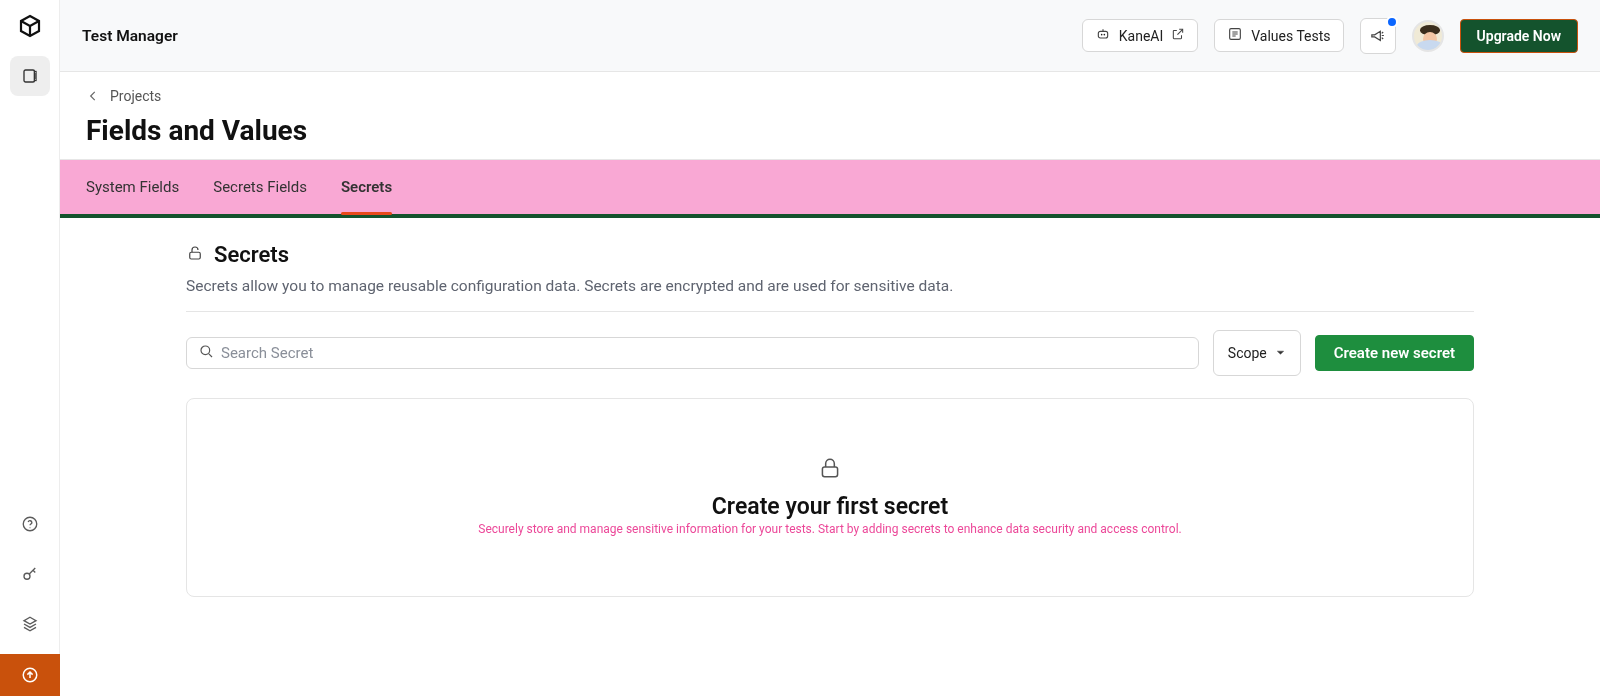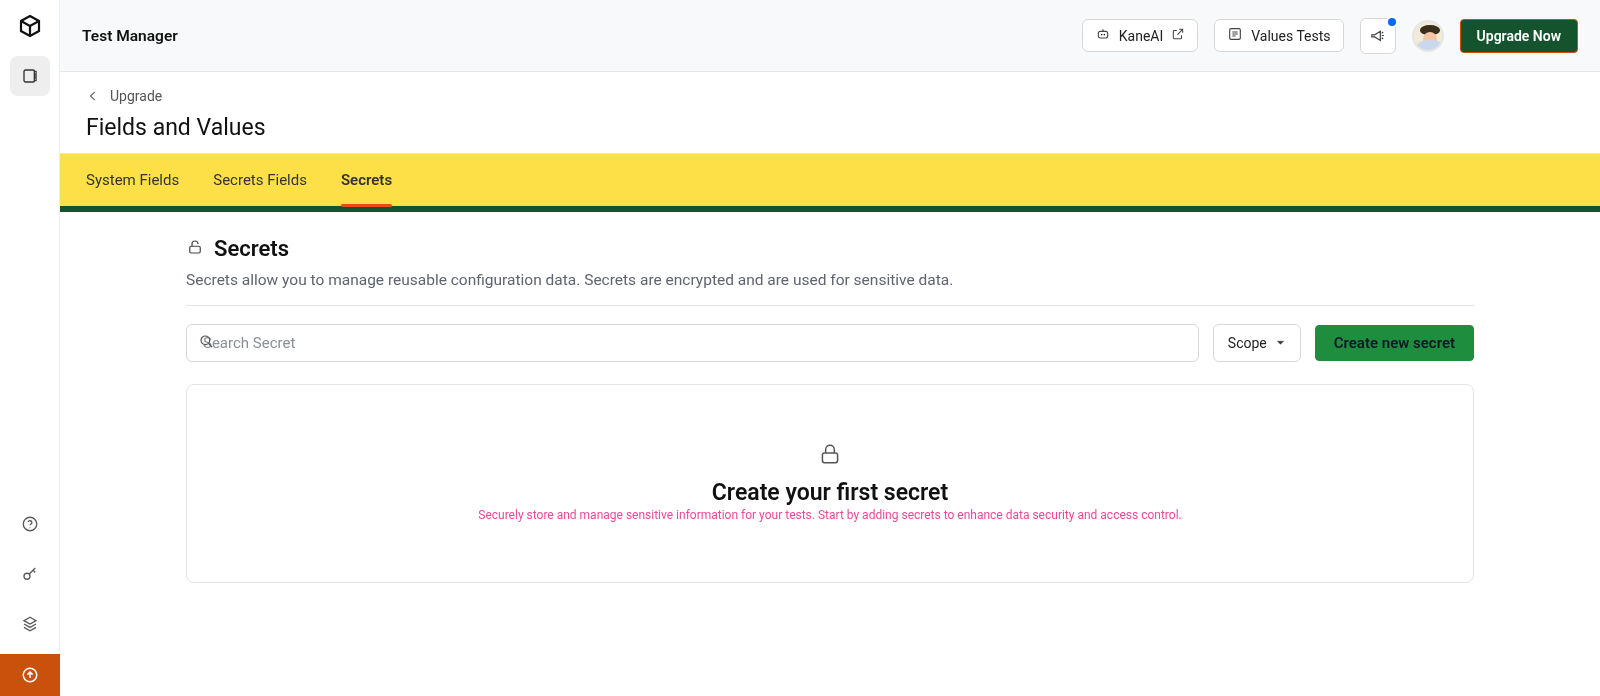--- a/index.html
+++ b/index.html
@@ -61,68 +61,68 @@
       border-radius: 50%; background: #0b66ff; border: 2px solid #fff;
     }
 
     .btn-primary {
       background: #14532d; border: 1px solid #c9510c; color: #fff;
       font-weight: 600; border-radius: 4px; padding: 8px 16px; font-size: 14px;
       cursor: pointer; font-family: inherit;
     }
 
     .btn-success {
-      background: #1e8e3e; border: 1px solid #1e8e3e; color: #0f172a;
+      background: #1e8e3e; border: 1px solid #1e8e3e; color: #ffffff;
       font-weight: 600; border-radius: 4px; padding: 8px 18px; font-size: 15px;
       cursor: pointer; font-family: inherit;
     }
 
     .avatar { width: 32px; height: 32px; border-radius: 50%; overflow: hidden;
               border: 2px solid #e5e5e5; cursor: pointer; position: relative; background:#f0ead6; }
     .avatar .hair { position:absolute; top:3px; left:6px; width:20px; height:10px;
                     background:#3a2d1c; border-radius:50% 50% 45% 45%; }
     .avatar .face { position:absolute; top:10px; left:9px; width:14px; height:14px;
                     background:#f3c6a5; border-radius:50%; }
     .avatar .shirt { position:absolute; bottom:-2px; left:3px; width:26px; height:12px;
                      background:#c8d9ef; border-radius:50% 50% 0 0; }
 
     .subheader { padding: 16px 26px 12px; border-bottom: 1px solid #e6e6e6; background:#fff; }
     .crumbs { display: flex; align-items: center; gap: 10px; color: #555; font-size: 14px; }
     .crumbs .back { display:inline-flex; cursor:pointer; }
-    .subheader h1 { font-size: 23px; font-weight: 400; margin-top: 10px; }
+    .subheader h1 { font-size: 28px; font-weight: 700; margin-top: 10px; }
 
     .tabs { display: flex; gap: 34px; padding: 0 26px; height: 58px; align-items: flex-start;
-            border-bottom: 6px solid #14532d; background: #fde047; }
+            border-bottom: 4px solid #14532d; background: #f9a8d4; }
     .tabs .tab { font-size: 15px; color: #333; cursor: pointer; height: 100%;
                  display: inline-flex; align-items: center; position: relative; }
     .tabs .tab.active { font-weight: 600; }
     .tabs .tab.active::after {
       content: ""; position: absolute; left: 0; right: 0; bottom: -1px; height: 3px;
       background: #e84a1b; border-radius: 2px;
     }
 
     .content { flex: 1; overflow: auto; padding: 24px 0 40px; }
     .wrap { max-width: 1340px; margin: 0 auto; padding: 0 26px; }
 
     .page-h { display: flex; align-items: center; gap: 10px; }
     .page-h h2 { font-size: 22px; font-weight: 600; }
     .page-h svg { color: #444; }
     .page-desc { margin-top: 10px; color: #5f6470; font-size: 15.5px; }
     .rule { height: 1px; background: #e5e5e5; margin: 16px 0 18px; }
 
     .controls { display: flex; gap: 14px; align-items: center; }
     .search { flex: 1; position: relative; }
     .search input {
-      width: 100%; height: 38px; border: 1px solid #d7d7d7; border-radius: 6px;
-      padding: 0 12px 0 16px; font-size: 15px; color: #222; font-family: inherit;
+      width: 100%; height: 32px; border: 1px solid #d7d7d7; border-radius: 6px;
+      padding: 0 12px 0 34px; font-size: 15px; color: #222; font-family: inherit;
     }
     .search input::placeholder { color: #8a8f99; }
     .search .icon { position: absolute; left: 12px; top: 50%; transform: translateY(-50%); color:#555; }
 
-    .scope-btn { height: 38px; padding: 0 14px; justify-content: space-between; }
+    .scope-btn { height: 46px; padding: 0 14px; justify-content: space-between; }
 
     .empty {
       margin-top: 22px; border: 1px solid #e5e5e5; border-radius: 8px;
       padding: 56px 40px 60px; text-align: center;
     }
     .empty .lockw { display:flex; justify-content:center; margin-bottom:12px; color:#555; }
     .empty h3 { font-size: 23px; font-weight: 600; margin-bottom: 2px; }
     .empty p { color: #ec4899; font-size: 12px; }
   </style>
 </head>
@@ -220,21 +220,21 @@
       </div>
     </div>
 
     <div class="subheader">
       <div class="crumbs">
         <span class="back">
           <svg width="14" height="14" viewBox="0 0 24 24" fill="none" stroke="#666" stroke-width="2">
               <path d="M15 5 L8 12 L15 19"></path>
             </svg>
         </span>
-        <span style="cursor:pointer;">Upgrade</span>
+        <span style="cursor:pointer;">Projects</span>
       </div>
       <h1>Fields and Values</h1>
     </div>
 
     <div class="tabs">
       <div class="tab">System Fields</div>
       <div class="tab">Secrets Fields</div>
       <div class="tab active">Secrets</div>
     </div>
 

